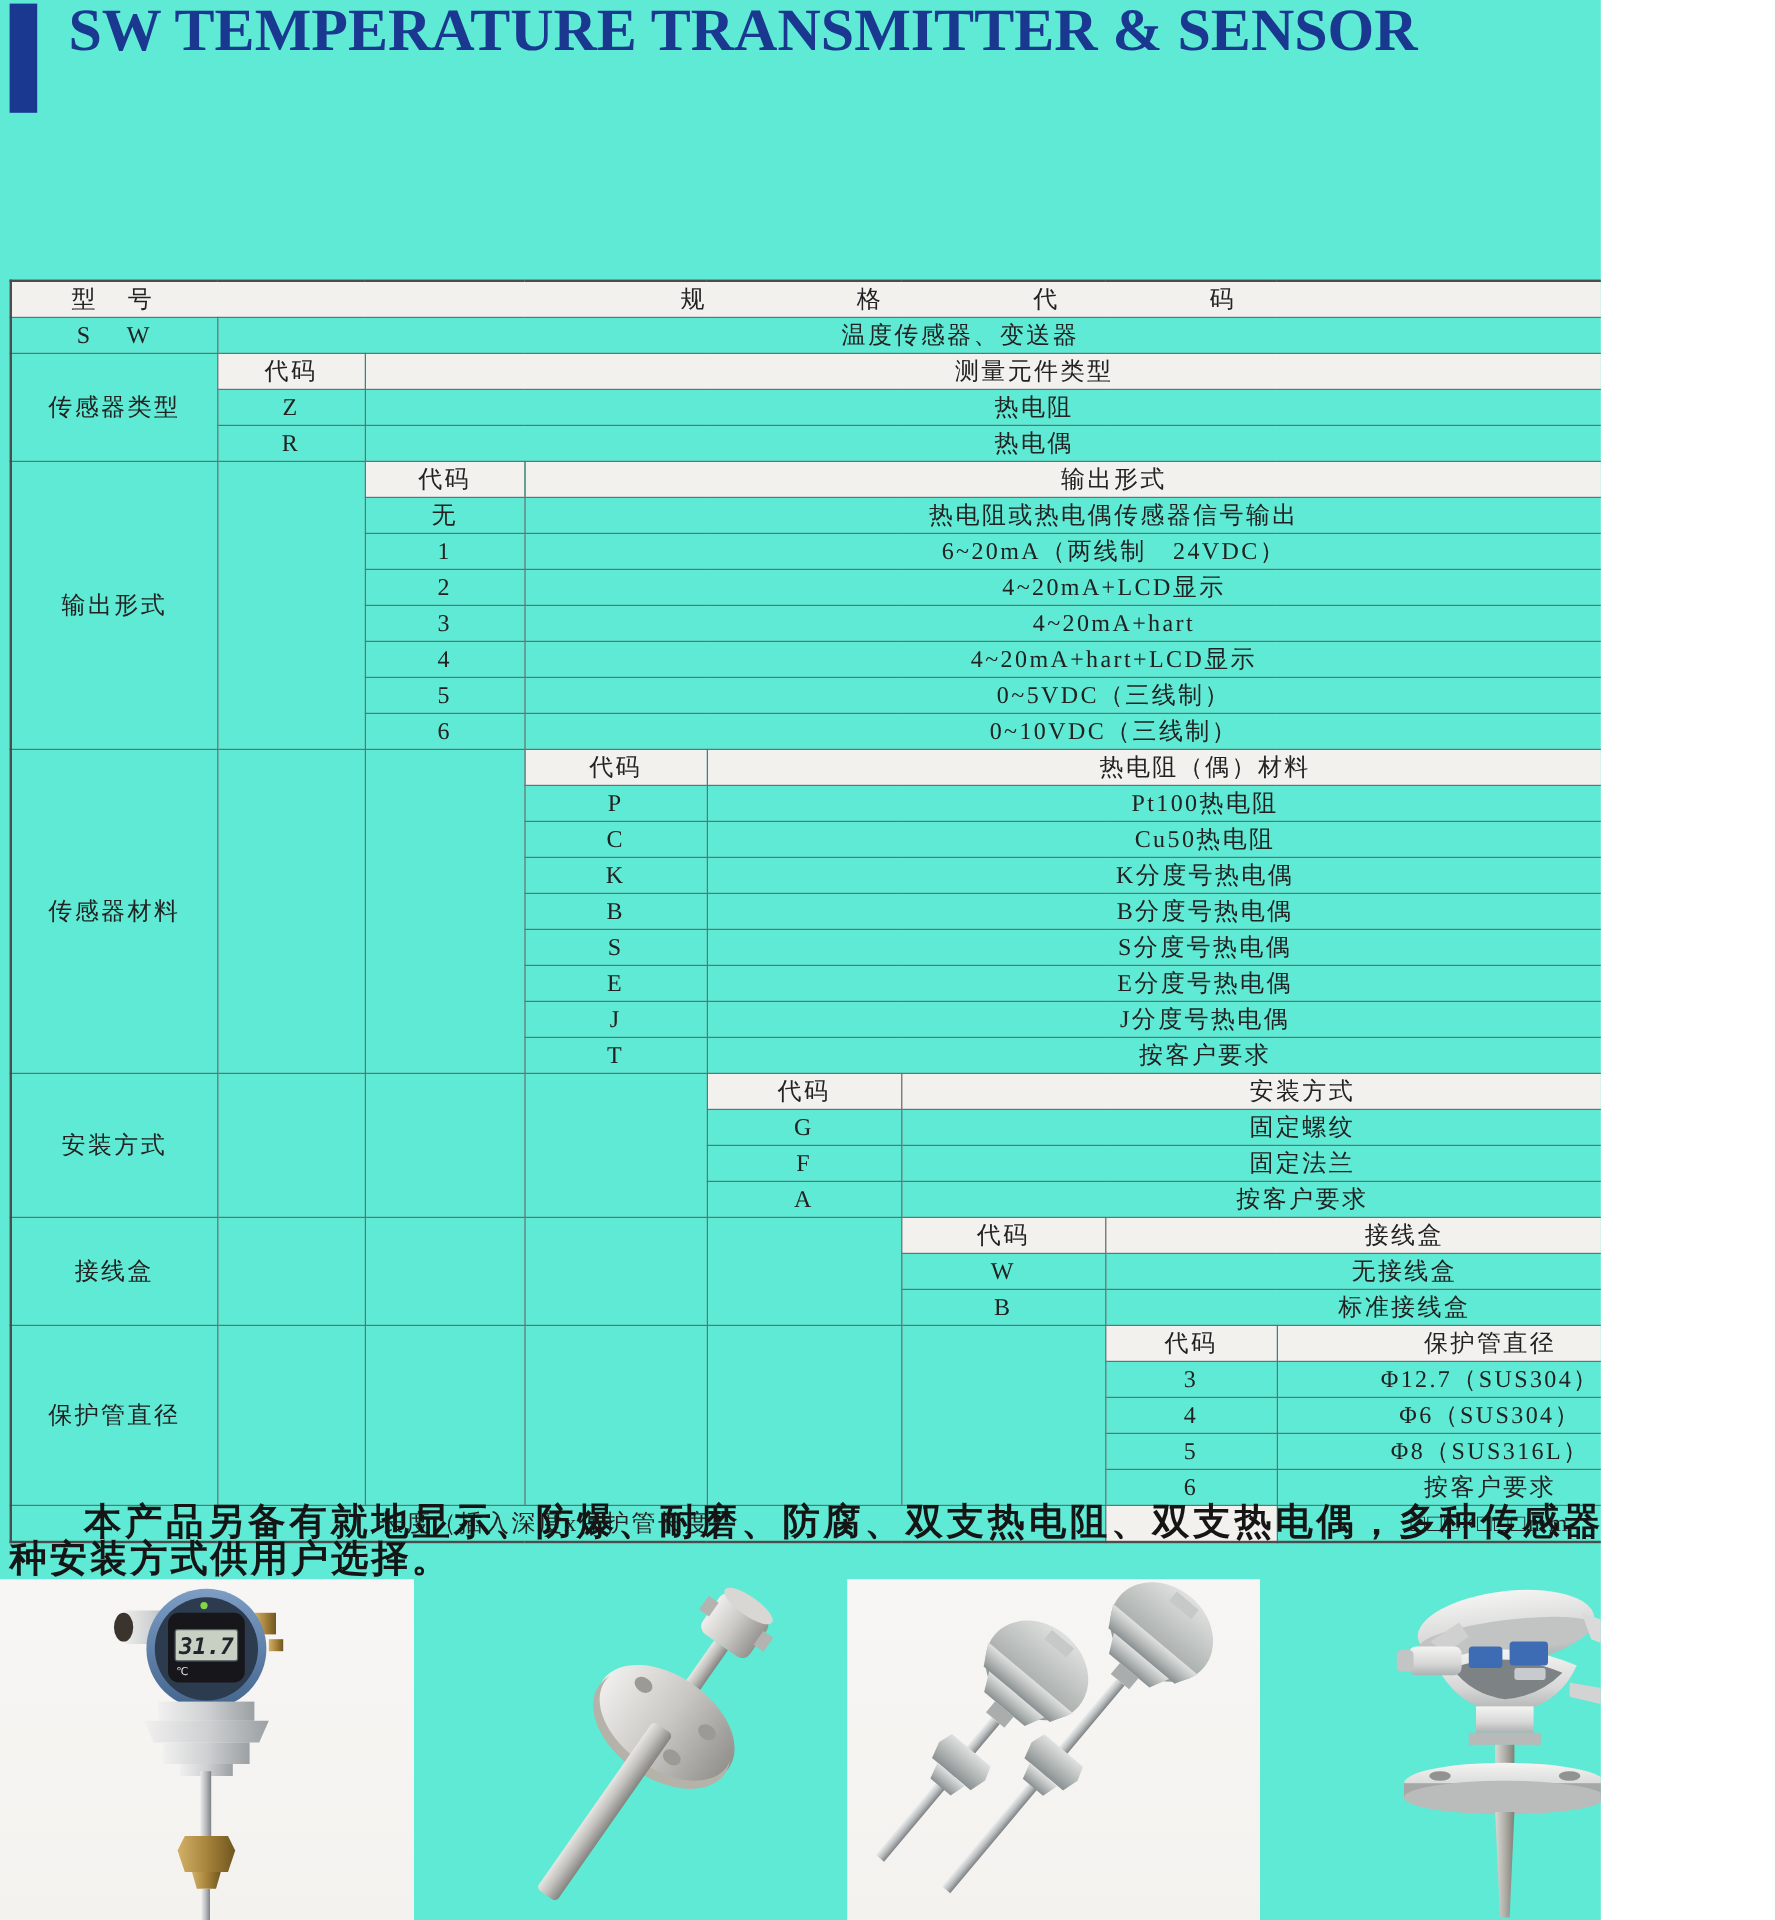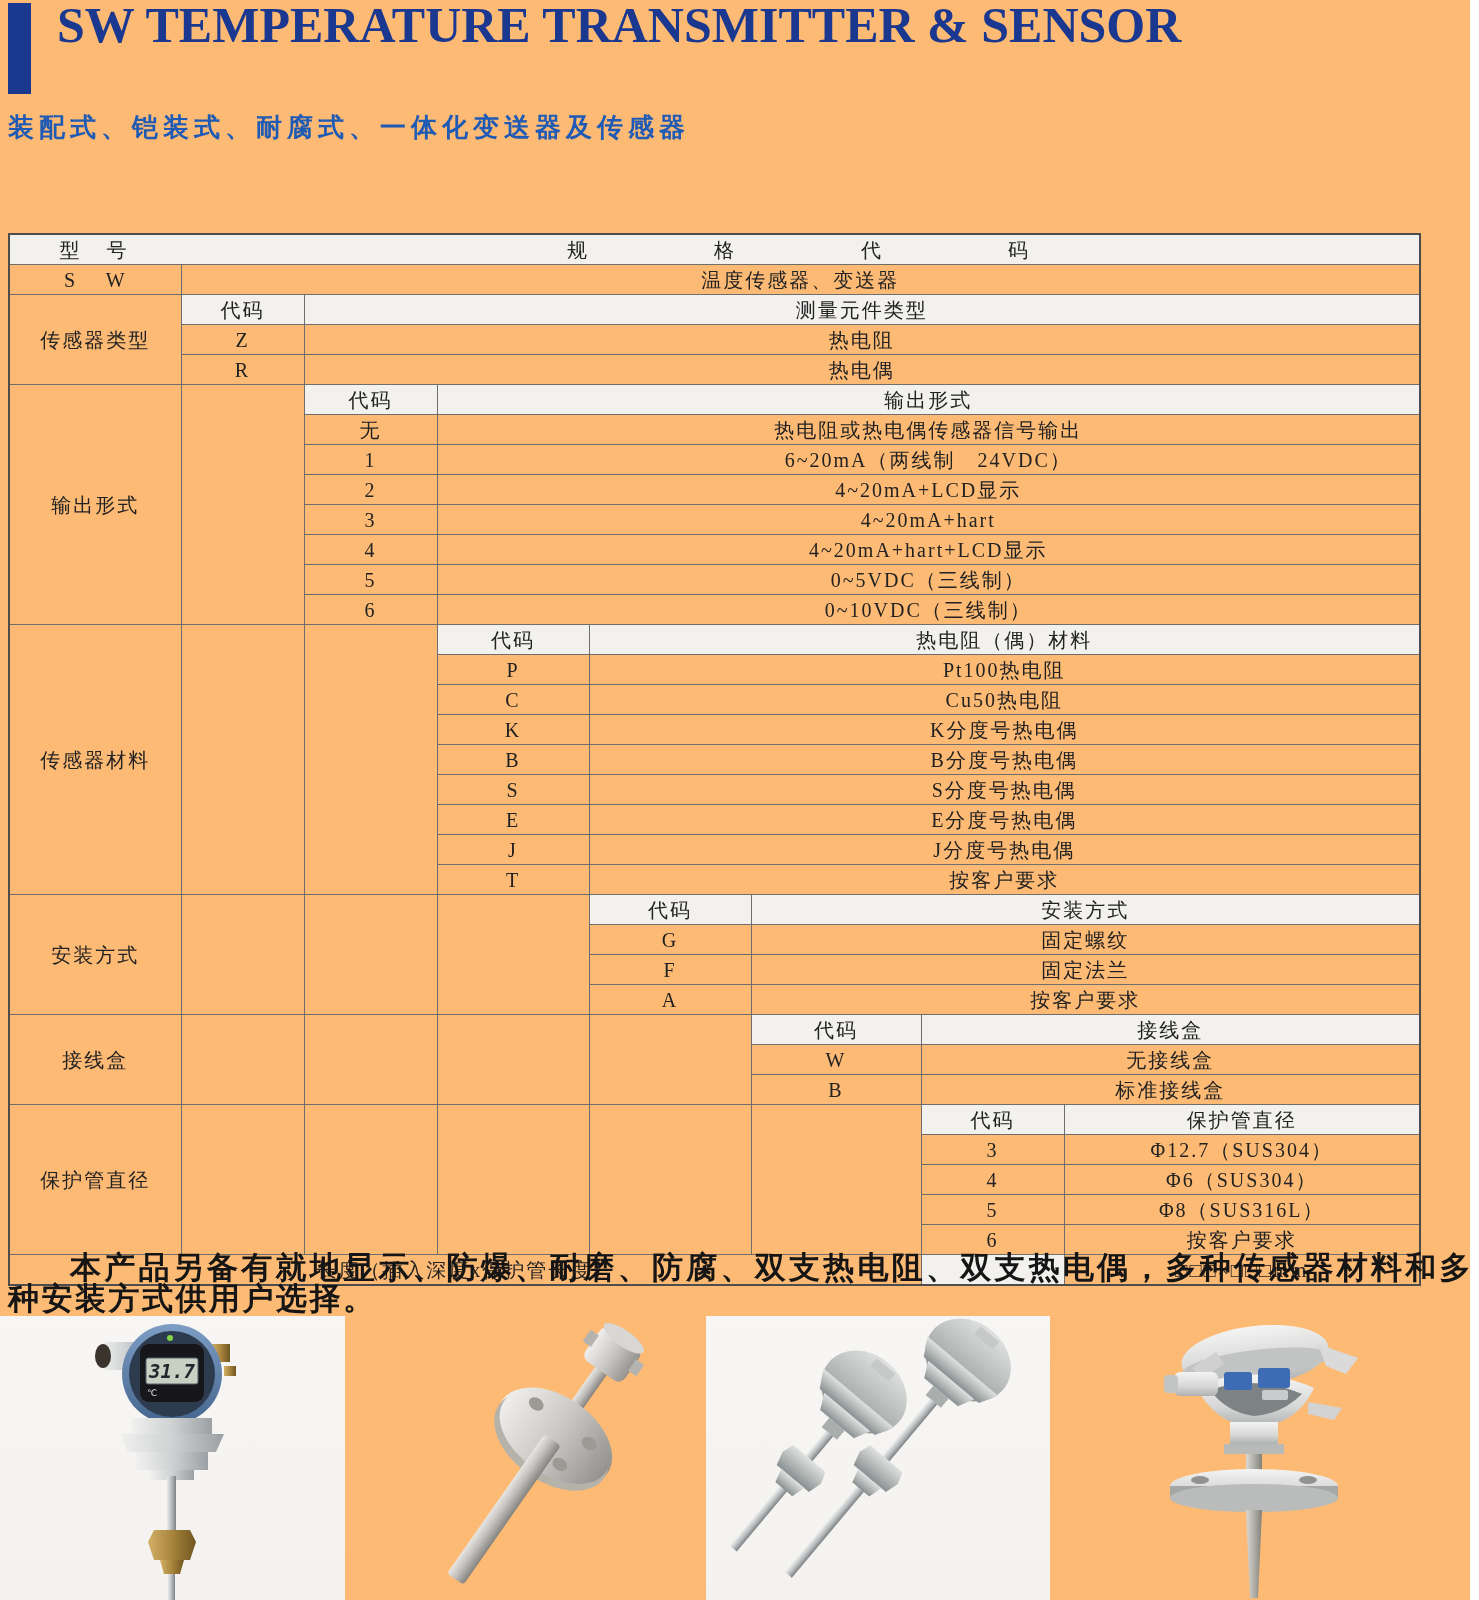--- a/index.html
+++ b/index.html
@@ -1,16 +1,16 @@
 <!DOCTYPE html>
 <html><head>
 <meta charset="utf-8">
 <style>
   html,body{margin:0;padding:0;background:#ffffff;}
-  #page{position:relative;width:1470px;height:1600px;background:#fdba74;overflow:hidden;
+  #page{position:relative;width:1334px;height:1600px;background:#5eead4;overflow:hidden;
         font-family:"Liberation Sans","DejaVu Sans",sans-serif;}
 
   
   .accent-bar{position:absolute;left:8px;top:3px;width:23px;height:91px;background:#1b3890;}
   .title-en{position:absolute;left:57px;top:-4px;font-family:"Liberation Serif","DejaVu Serif",serif;
             font-weight:bold;font-size:50px;color:#1b3890;letter-spacing:0px;white-space:nowrap;}
   .title-cn{position:absolute;left:58px;top:52px;font-weight:bold;font-size:37px;color:#1b3890;
             letter-spacing:2px;white-space:nowrap;}
   .subtitle-blue{position:absolute;left:8px;top:110px;font-weight:bold;font-size:26px;color:#1f5bb5;
             letter-spacing:5px;white-space:nowrap;}
@@ -41,21 +41,20 @@
   #photo4{left:1130px;width:250px;}
   svg{display:block;}
 </style>
 </head>
 <body>
 
 <div id="page">
 
   <div class="accent-bar"></div>
   <div class="title-en">SW TEMPERATURE TRANSMITTER &amp; SENSOR</div>
-  <div class="subtitle-blue">装配式、铠装式、耐腐式、一体化变送器及传感器</div>
 
   <table class="spec">
     <colgroup>
       <col style="width:172px">
         <col style="width:123px">
         <col style="width:133px">
         <col style="width:152px">
       <col style="width:162px">
         <col style="width:170px">
         <col style="width:143px">

